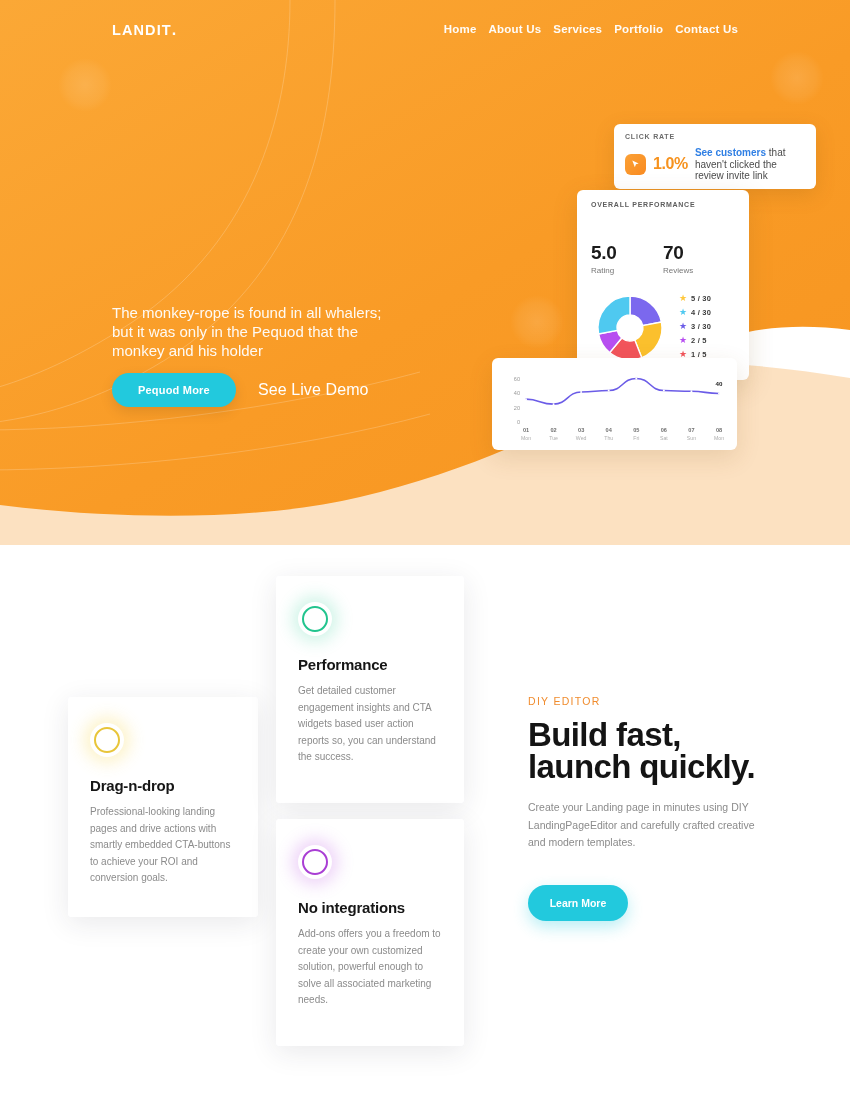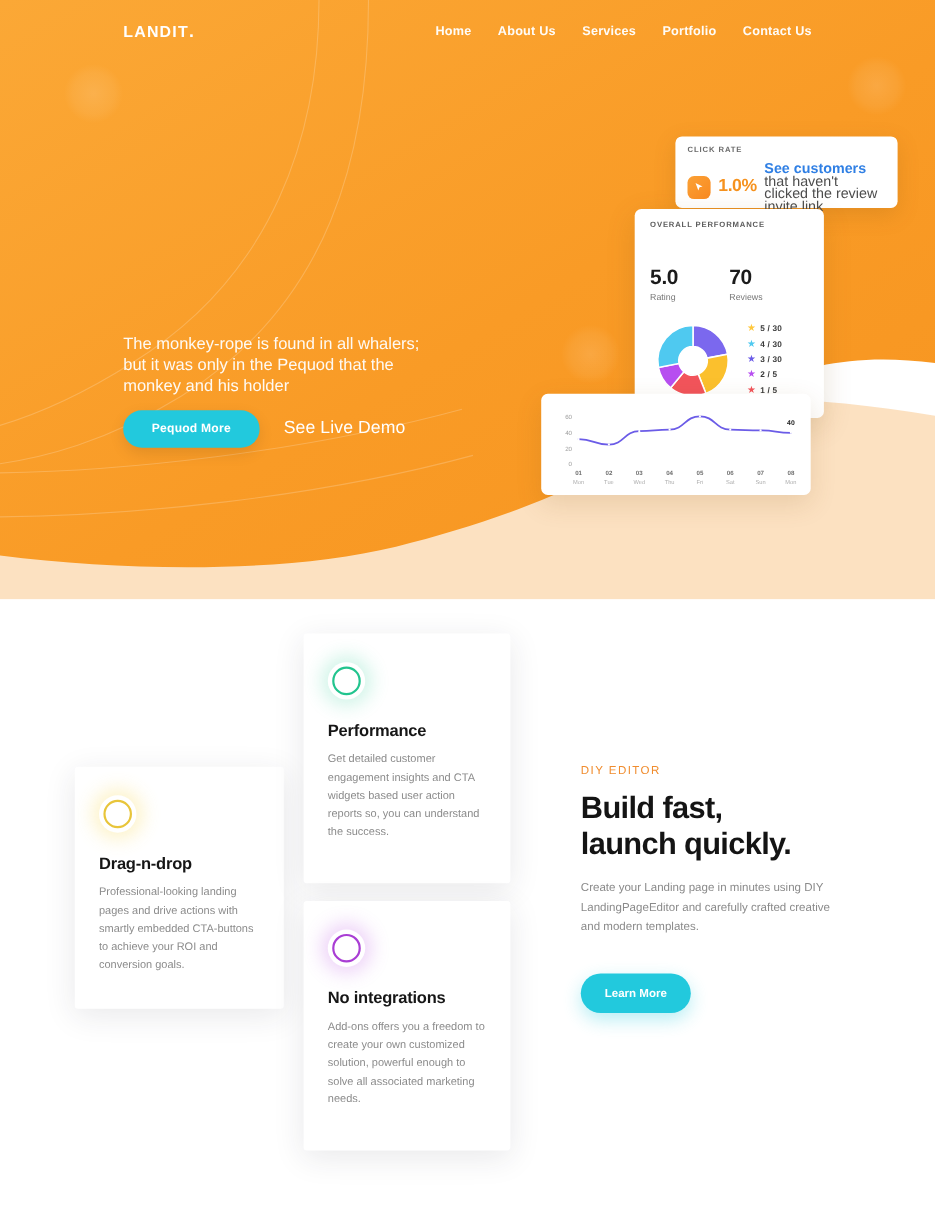--- a/index.html
+++ b/index.html
@@ -29,21 +29,21 @@
     display:flex; align-items:center;
   }
   .logo {
     position:absolute; left:112px; top:21px;
     color:#ffffff; font-size:14.5px; font-weight:bold;
     letter-spacing:1.1px;
   }
   .logo .dot { font-size:16px; }
   .nav-links {
     position:absolute; right:112px; top:23px;
-    display:flex; gap:24px; align-items:center;
+    display:flex; gap:12px; align-items:center;
   }
   .nav-link {
     color:#ffffff; font-size:11.5px; font-weight:600;
     letter-spacing:.2px; text-decoration:none; cursor:pointer;
     opacity:.97;
   }
 
   
   .hero-title {
     position:absolute; left:112px; top:146px;
@@ -88,21 +88,21 @@
   .ckr-icon {
     width:21px; height:21px; border-radius:6px;
     background:linear-gradient(135deg,#fba136,#f98a20);
     display:flex; align-items:center; justify-content:center;
     flex:0 0 auto;
   }
   .ckr-pct {
     font-size:16px; font-weight:bold; color:#f6921e;
     letter-spacing:-.4px;
   }
-  .ckr-text { font-size:13px; color:#4c4c4c; line-height:11.5px; }
+  .ckr-text { font-size:10px; color:#4c4c4c; line-height:11.5px; }
   .ckr-text a { color:#2f7fe4; text-decoration:none; cursor:pointer; font-weight:600;}
 
   
   .card-perf {
     left:577px; top:190px; width:172px; height:190px;
     box-shadow:0 8px 26px rgba(120,80,20,.16);
     padding:11px 14px;
   }
   .perf-label {
     font-size:7px; font-weight:bold; color:#5d5d5d; letter-spacing:.75px;
@@ -140,21 +140,21 @@
   .fcard-text { font-size:10px; color:#8b8b8b; line-height:16.5px; }
 
   .card-drag { left:68px; top:152px; width:190px; height:770px; }
   .card-perf2 { left:276px; top:31px; width:188px; height:770px; }
   .card-noint { left:276px; top:274px; width:188px; height:770px; }
 
   
   .right-col { position:absolute; left:528px; top:150px; width:260px; }
   .eyebrow { font-size:10.5px; font-weight:normal; color:#f08c2e; letter-spacing:1.3px; }
   .big-title {
-    font-size:28px; font-weight:bold; color:#141414;
+    font-size:33px; font-weight:bold; color:#141414;
     line-height:32px; margin-top:12px; letter-spacing:-.6px;
   }
   .right-text { font-size:10.5px; color:#8b8b8b; line-height:17.5px; margin-top:16px; width:235px;}
   .btn-learn {
     margin-top:33px; background:#22c9dd; color:#ffffff; border:none;
     border-radius:21px; width:100px; height:36px;
     font-size:10.5px; font-weight:bold; cursor:pointer; font-family:inherit;
     box-shadow:0 6px 16px rgba(34,201,221,.32);
   }
 </style>

